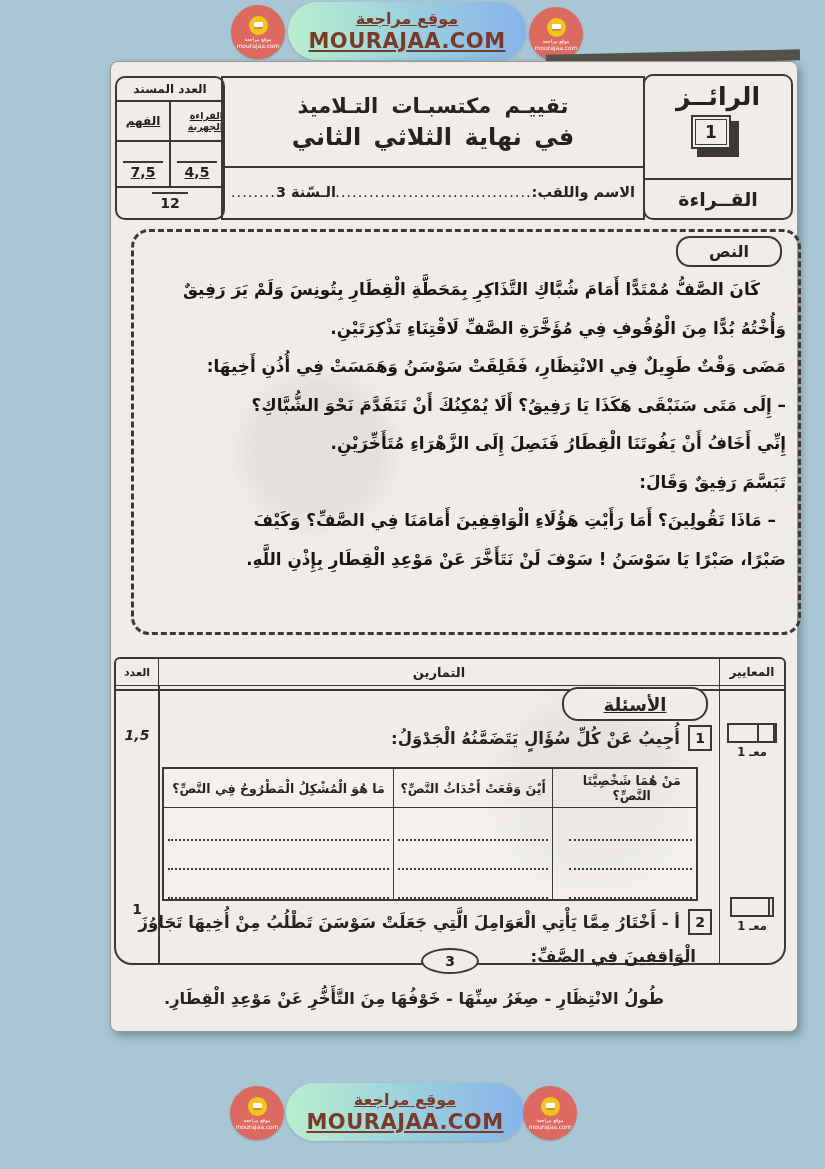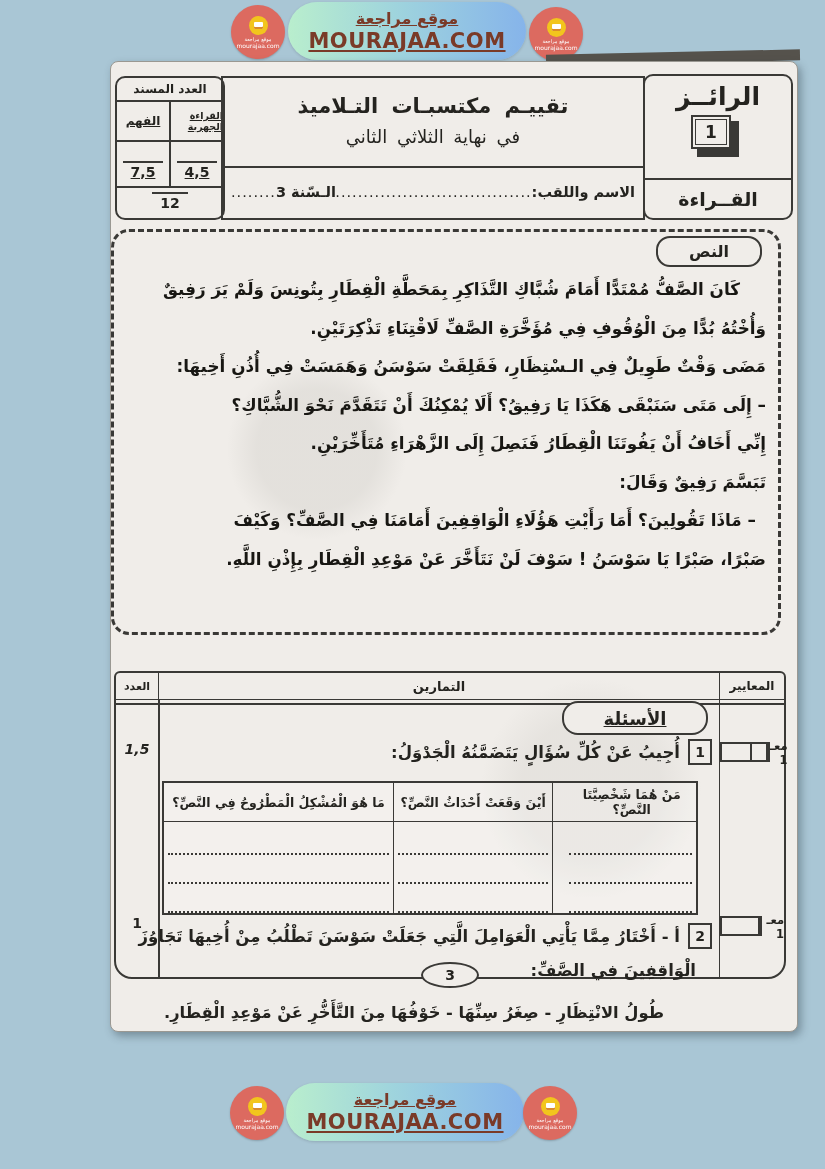--- a/index.html
+++ b/index.html
@@ -52,42 +52,42 @@
   .score-vals { height:44px; border-bottom:2px solid #3a3936; }
   .score-vals .score-cell:first-child { border-left:2px solid #3a3936; }
   .score-num { border-top:2px solid #3a3936; padding:1px 8px 0; font-size:14px; font-weight:bold; margin-top:12px; }
   .score-total-row { height:30px; display:flex; justify-content:center; }
   .score-total-row .score-num { margin-top:4px; }
 
   
   .title-box { position:absolute; left:110px; top:14px; width:420px; height:140px; border:2px solid #3a3936; }
   .title-area { height:90px; text-align:center; direction:rtl; padding-top:12px; box-sizing:border-box; border-bottom:2px solid #3a3936; }
   .title-l1 { font-size:21px; font-weight:bold; word-spacing:6px; line-height:32px; }
-  .title-l2 { font-size:18px; font-weight:normal; word-spacing:4px; line-height:30px; }
+  .title-l2 { font-size:24px; font-weight:bold; word-spacing:4px; line-height:30px; }
   .name-row { height:48px; direction:rtl; display:flex; align-items:center; padding:0 8px; font-size:14.5px; font-weight:bold; white-space:nowrap; overflow:hidden; }
   .dots { overflow:hidden; letter-spacing:1px; font-weight:normal; }
   .dots.grow { flex:1; }
 
   
   .raiz-box { position:absolute; left:532px; top:12px; width:146px; height:142px; border:2.5px solid #3a3936; border-radius:10px; text-align:center; display:flex; flex-direction:column; }
   .raiz-title { font-size:25px; font-weight:bold; letter-spacing:1px; margin-top:6px; direction:rtl; }
   .num-wrap { width:42px; height:36px; background:#3a3936; margin:10px auto 0; position:relative; }
   .num-inner { position:absolute; left:-6px; top:-6px; width:36px; height:30px; background:#f0ede9; border:2.5px solid #3a3936; display:flex; align-items:center; justify-content:center; font-size:17px; font-weight:bold; box-shadow:inset 0 0 0 2px #f0ede9, inset 0 0 0 3px #3a3936; }
   .raiz-subject-row { margin-top:auto; border-top:2px solid #3a3936; height:38px; line-height:38px; font-size:19px; font-weight:bold; direction:rtl; }
 
   
-  .text-box { position:absolute; left:0; top:167px; width:670px; height:406px; border:3px dashed #3a3936; border-radius:18px; box-sizing:border-box; }
+  .text-box { position:absolute; left:20px; top:167px; width:670px; height:406px; border:3px dashed #3a3936; border-radius:18px; box-sizing:border-box; }
   .text-pill { position:absolute; top:4px; right:16px; width:102px; height:27px; border:2.5px solid #3a3936; border-radius:14px; background:#f0ede9; display:flex; align-items:center; justify-content:center; font-size:16px; font-weight:bold; letter-spacing:1px; direction:rtl; }
   .text-lines { position:absolute; top:38px; right:12px; left:8px; direction:rtl; }
   .t-line { font-size:16.8px; font-weight:bold; line-height:38.5px; white-space:nowrap; color:#181713; }
   .t-line.ind1 { padding-right:26px; }
   .t-line.ind2 { padding-right:10px; }
 
   
-  .ex-frame { position:absolute; left:3px; top:609px; width:672px; height:308px; border:2px solid #3a3936; border-radius:6px 6px 18px 18px; box-sizing:border-box; }
+  .ex-frame { position:absolute; left:3px; top:595px; width:672px; height:308px; border:2px solid #3a3936; border-radius:6px 6px 18px 18px; box-sizing:border-box; }
   .ex-header { display:flex; height:26px; border-bottom:1.5px solid #3a3936; }
   .ex-h-left { width:42px; border-right:1.5px solid #3a3936; font-size:11px; font-weight:bold; display:flex; align-items:center; justify-content:center; direction:rtl; }
   .ex-h-center { flex:1; font-size:13px; font-weight:bold; display:flex; align-items:center; justify-content:center; direction:rtl; }
   .ex-h-right { width:64px; border-left:1.5px solid #3a3936; font-size:12px; font-weight:bold; display:flex; align-items:center; justify-content:center; direction:rtl; }
   .ex-header-underline { position:absolute; left:0; right:0; top:30px; height:1.5px; background:#3a3936; }
   .col-line-left { position:absolute; left:42px; top:26px; bottom:0; width:1.5px; background:#3a3936; }
   .col-line-right { position:absolute; right:64px; top:26px; bottom:0; width:1.5px; background:#3a3936; }
 
   .q-pill { position:absolute; top:28px; right:76px; width:142px; height:30px; border:2.5px solid #3a3936; border-radius:16px; background:#f0ede9; display:flex; align-items:center; justify-content:center; font-size:18px; font-weight:bold; text-decoration:underline; direction:rtl; }
 
@@ -98,21 +98,21 @@
   .q1-table { position:absolute; top:108px; right:86px; left:46px; height:130px; border:2px solid #3a3936; direction:rtl; display:flex; flex-direction:column; background:rgba(255,255,255,.2); }
   .q1-thead { display:flex; height:38px; border-bottom:1.5px solid #3a3936; }
   .q1-th { display:flex; align-items:center; justify-content:center; font-size:12.5px; font-weight:bold; text-align:center; padding:0 2px; box-sizing:border-box; }
   .q1-tbody { display:flex; flex:1; }
   .q1-td { box-sizing:border-box; padding:4px 4px 0; }
   .q1-th:not(:last-child), .q1-td:not(:last-child) { border-left:1.5px solid #3a3936; }
   .cw1 { width:27%;padding-left:16px; } .cw2 { width:30%; } .cw3 { width:43%; }
   .dotline { height:27px; border-bottom:2.5px dotted #3a3936; }
 
   .score-mark { position:absolute; left:0; width:42px; text-align:center; font-size:14px; font-weight:bold; }
-  .crit { position:absolute; right:0; width:64px; display:flex; flex-direction:row; align-items:center; }
+  .crit { position:absolute; right:0; width:64px; display:flex; flex-direction:column; align-items:center; }
   .crit-grid { height:16px; border:2px solid #3a3936; display:flex; background:#f0ede9; }
   .crit-cell { width:14px; }
   .crit-cell + .crit-cell { border-right:2px solid #3a3936; }
   .crit-label { font-size:11.5px; font-weight:bold; direction:rtl; margin-top:2px; }
 
   .q2-line2 { position:absolute; top:288px; right:88px; direction:rtl; font-size:16.5px; font-weight:bold; }
   .q2-options { position:absolute; top:330px; right:120px; direction:rtl; font-size:16.3px; font-weight:bold; white-space:nowrap; }
 
   .page-oval { position:absolute; bottom:-11px; left:50%; transform:translateX(-50%); width:54px; height:22px; border:2px solid #3a3936; border-radius:50%; background:#f0ede9; display:flex; align-items:center; justify-content:center; font-size:14px; font-weight:bold; }
 </style>
@@ -178,21 +178,21 @@
         <div class="num-inner">1</div>
       </div>
       <div class="raiz-subject-row">القــراءة</div>
     </div>
 
     <div class="text-box">
       <div class="text-pill">النص</div>
       <div class="text-lines">
         <div class="t-line ind1">كَانَ الصَّفُّ مُمْتَدًّا أَمَامَ شُبَّاكِ التَّذَاكِرِ بِمَحَطَّةِ الْقِطَارِ بِتُونِسَ وَلَمْ يَرَ رَفِيقٌ</div>
         <div class="t-line">وَأُخْتُهُ بُدًّا مِنَ الْوُقُوفِ فِي مُؤَخَّرَةِ الصَّفِّ لَاقْتِنَاءِ تَذْكِرَتَيْنِ.</div>
-        <div class="t-line">مَضَى وَقْتٌ طَوِيلٌ فِي الـسْتِظَارِ، فَقَلِقَتْ سَوْسَنُ وَهَمَسَتْ فِي أُذُنِ أَخِيهَا:</div>
+        <div class="t-line">مَضَى وَقْتٌ طَوِيلٌ فِي الانْتِظَارِ، فَقَلِقَتْ سَوْسَنُ وَهَمَسَتْ فِي أُذُنِ أَخِيهَا:</div>
         <div class="t-line">– إِلَى مَتَى سَنَبْقَى هَكَذَا يَا رَفِيقُ؟ أَلَا يُمْكِنُكَ أَنْ تَتَقَدَّمَ نَحْوَ الشُّبَّاكِ؟</div>
         <div class="t-line">إِنِّي أَخَافُ أَنْ يَفُوتَنَا الْقِطَارُ فَنَصِلَ إِلَى الزَّهْرَاءِ مُتَأَخِّرَيْنِ.</div>
         <div class="t-line">تَبَسَّمَ رَفِيقٌ وَقَالَ:</div>
         <div class="t-line ind2">– مَاذَا تَقُولِينَ؟ أَمَا رَأَيْتِ هَؤُلَاءِ الْوَاقِفِينَ أَمَامَنَا فِي الصَّفِّ؟ وَكَيْفَ</div>
         <div class="t-line">صَبْرًا، صَبْرًا يَا سَوْسَنُ ! سَوْفَ لَنْ نَتَأَخَّرَ عَنْ مَوْعِدِ الْقِطَارِ بِإِذْنِ اللَّهِ.</div>
       </div>
     </div>
 
     <div class="ex-frame">
       <div class="ex-header">

